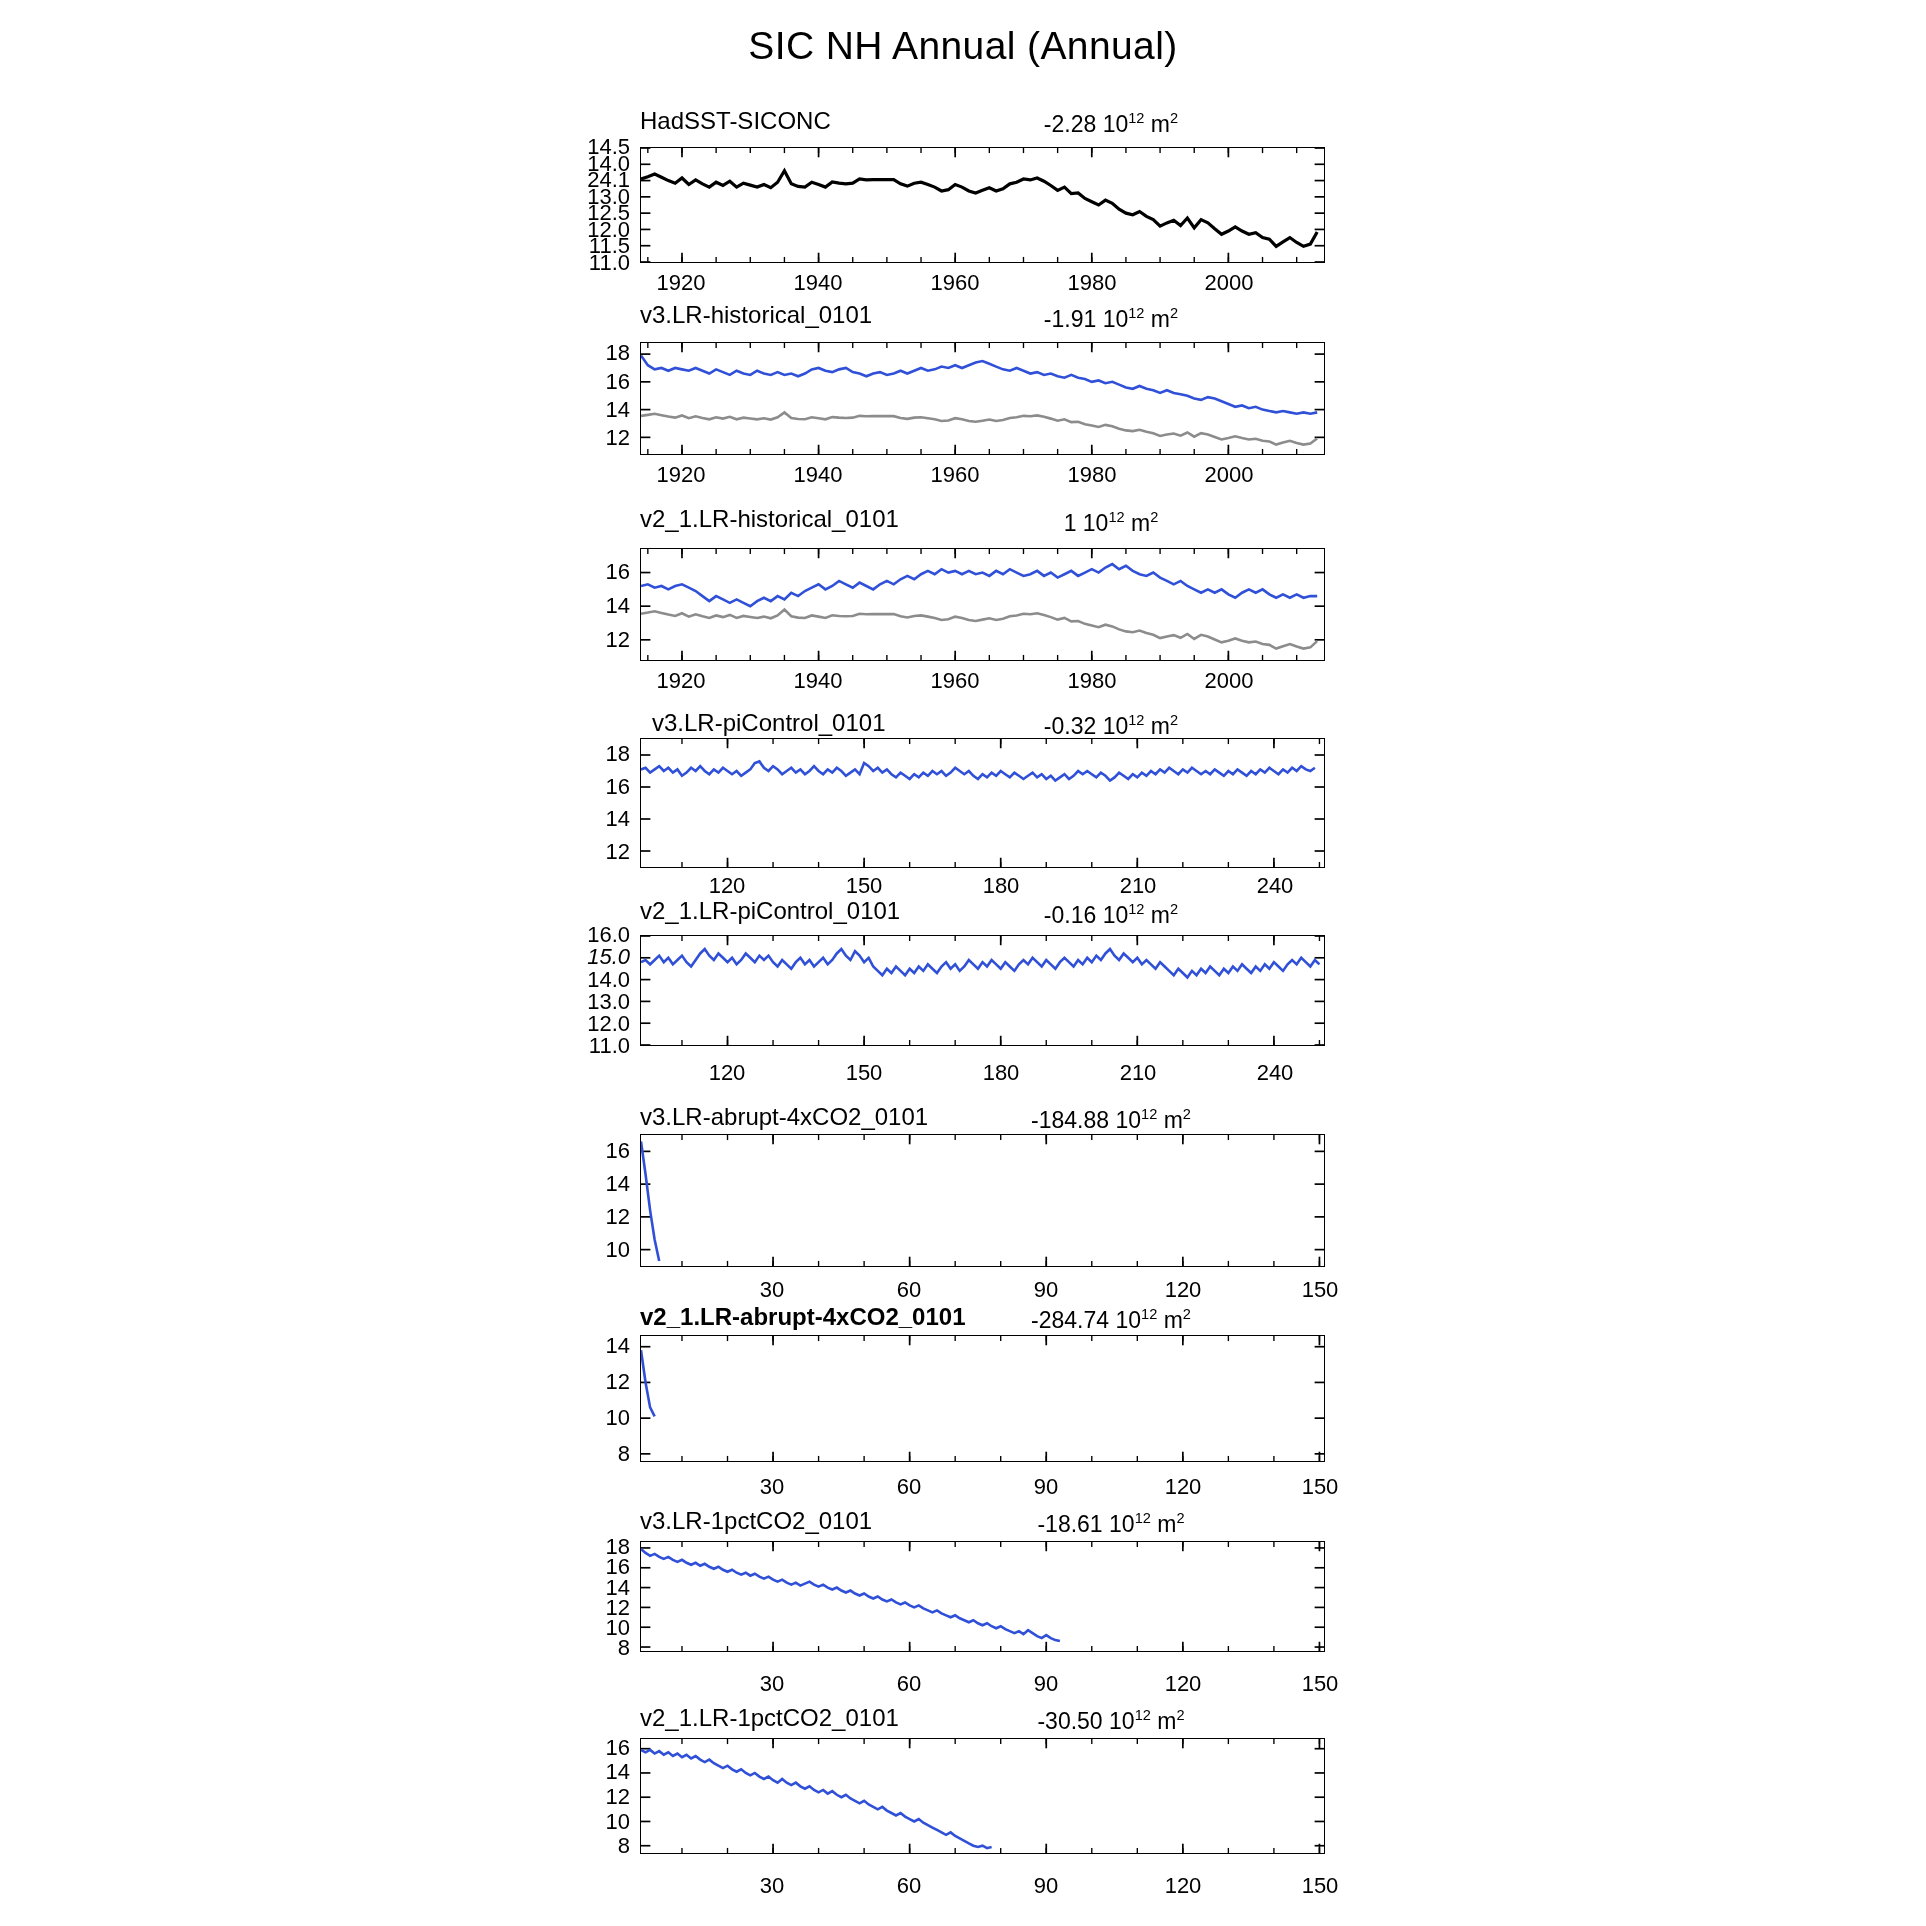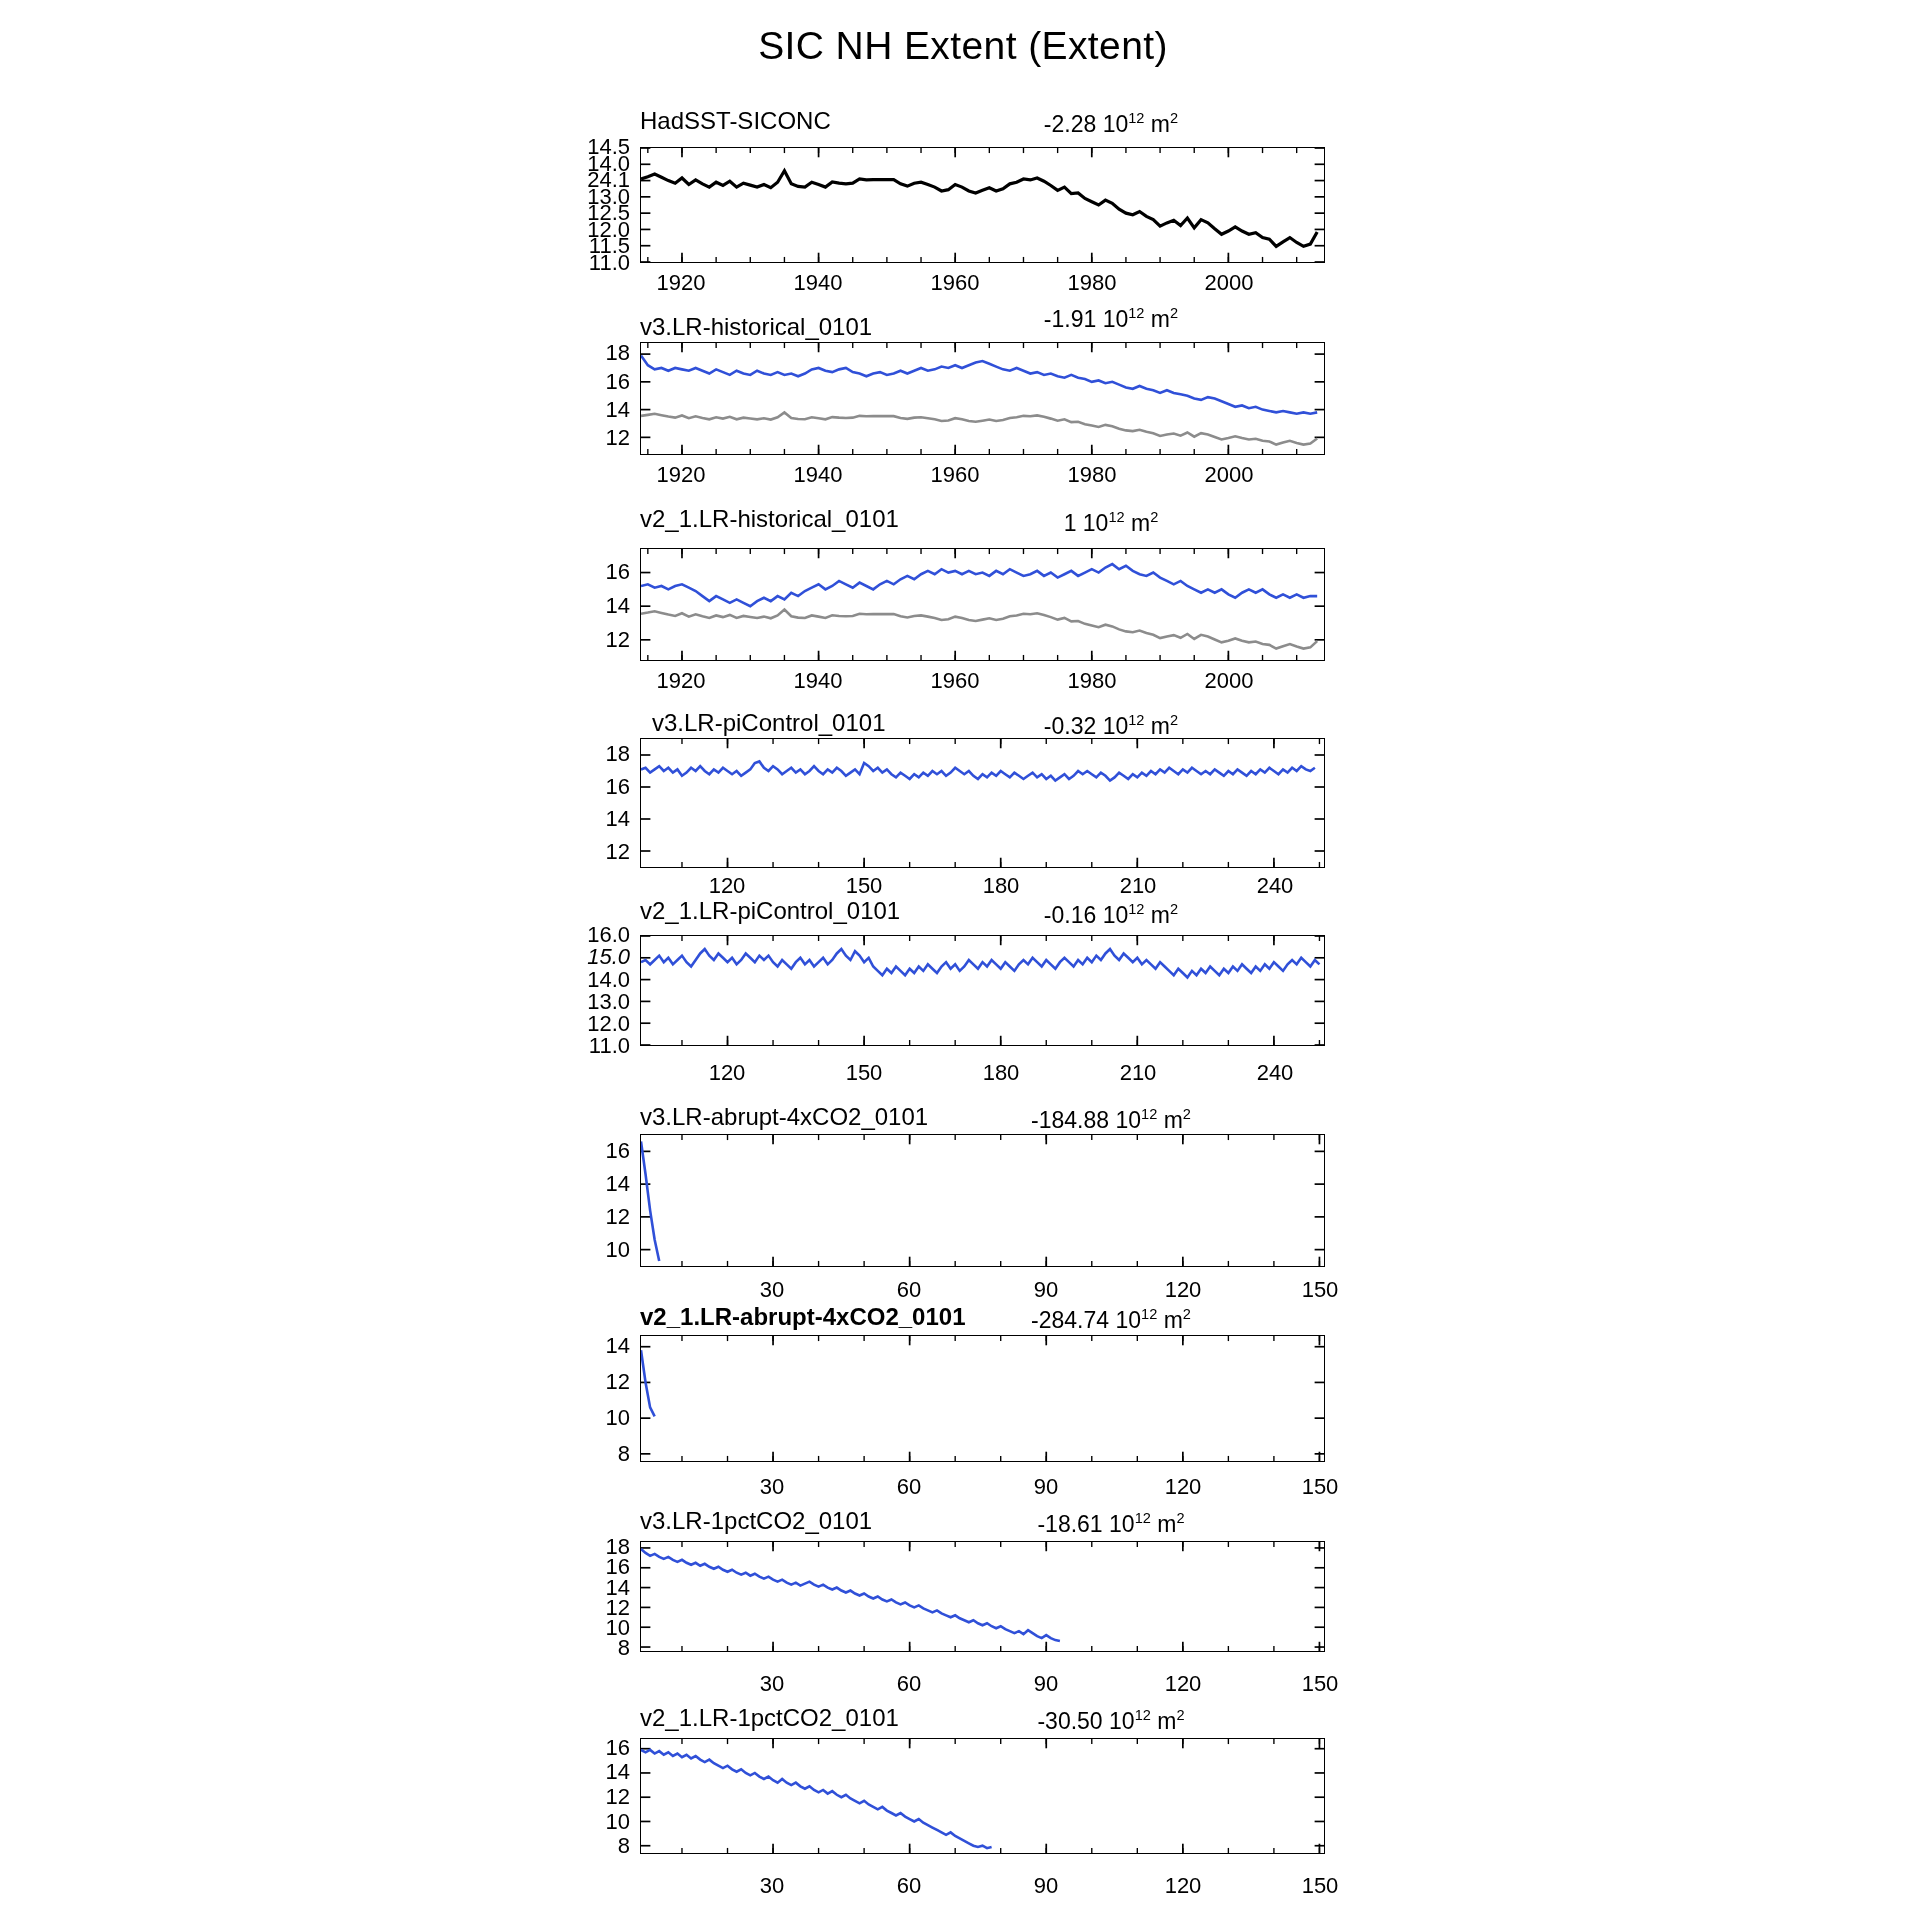--- a/index.html
+++ b/index.html
@@ -49,21 +49,21 @@
     text-align:right;
     font-size:22px;
   }
   .ylab{position:absolute;right:0;transform:translateY(-50%);white-space:nowrap;}
   .xlabels{position:absolute;font-size:22px;}
   .xlab{position:absolute;transform:translateX(-50%);white-space:nowrap;}
 </style>
 </head>
 <body>
 
-<div id="page-title">SIC NH Extent (Extent)</div>
+<div id="page-title">SIC NH Annual (Annual)</div>
 
 <div id="panels">
     <div class="panel" style="top: 0px;">
       <div class="panel-title" style="left: 640px; top: 107px;">HadSST-SICONC</div>
       <div class="panel-trend" style="left: 897px; width: 428px; top: 110px;"><span>-2.28</span> <span>10<span class="sup">12</span> m<span class="sup">2</span></span></div>
       <div class="plotbox" style="left: 640px; top: 147px; width: 685px; height: 116px;">
         <svg viewBox="0 0 800 135" preserveAspectRatio="none">
           <line x1="8" y1="0" x2="8" y2="6" stroke="#000" stroke-width="1.6"></line>
           <line x1="8" y1="135" x2="8" y2="129" stroke="#000" stroke-width="1.6"></line>
           <line x1="48" y1="0" x2="48" y2="6" stroke="#000" stroke-width="1.6"></line>
@@ -145,21 +145,21 @@
       </div>
       <div class="xlabels" style="left: 640px; top: 270px; width: 685px; height: 29px;">
         <div class="xlab" style="left: 41px;">1920</div>
         <div class="xlab" style="left: 178px;">1940</div>
         <div class="xlab" style="left: 315px;">1960</div>
         <div class="xlab" style="left: 452px;">1980</div>
         <div class="xlab" style="left: 589px;">2000</div>
       </div>
     </div>
     <div class="panel" style="top: 0px;">
-      <div class="panel-title" style="left: 640px; top: 301px; margin-top: 12px;">v3.LR-historical_0101</div>
+      <div class="panel-title" style="left: 640px; top: 301px;">v3.LR-historical_0101</div>
       <div class="panel-trend" style="left: 897px; width: 428px; top: 305px;"><span>-1.91</span> <span>10<span class="sup">12</span> m<span class="sup">2</span></span></div>
       <div class="plotbox" style="left: 640px; top: 342px; width: 685px; height: 113px;">
         <svg viewBox="0 0 800 132" preserveAspectRatio="none">
           <line x1="8" y1="0" x2="8" y2="6" stroke="#000" stroke-width="1.6"></line>
           <line x1="8" y1="132" x2="8" y2="126" stroke="#000" stroke-width="1.6"></line>
           <line x1="48" y1="0" x2="48" y2="6" stroke="#000" stroke-width="1.6"></line>
           <line x1="48" y1="132" x2="48" y2="126" stroke="#000" stroke-width="1.6"></line>
           <line x1="88" y1="0" x2="88" y2="6" stroke="#000" stroke-width="1.6"></line>
           <line x1="88" y1="132" x2="88" y2="126" stroke="#000" stroke-width="1.6"></line>
           <line x1="128" y1="0" x2="128" y2="6" stroke="#000" stroke-width="1.6"></line>

